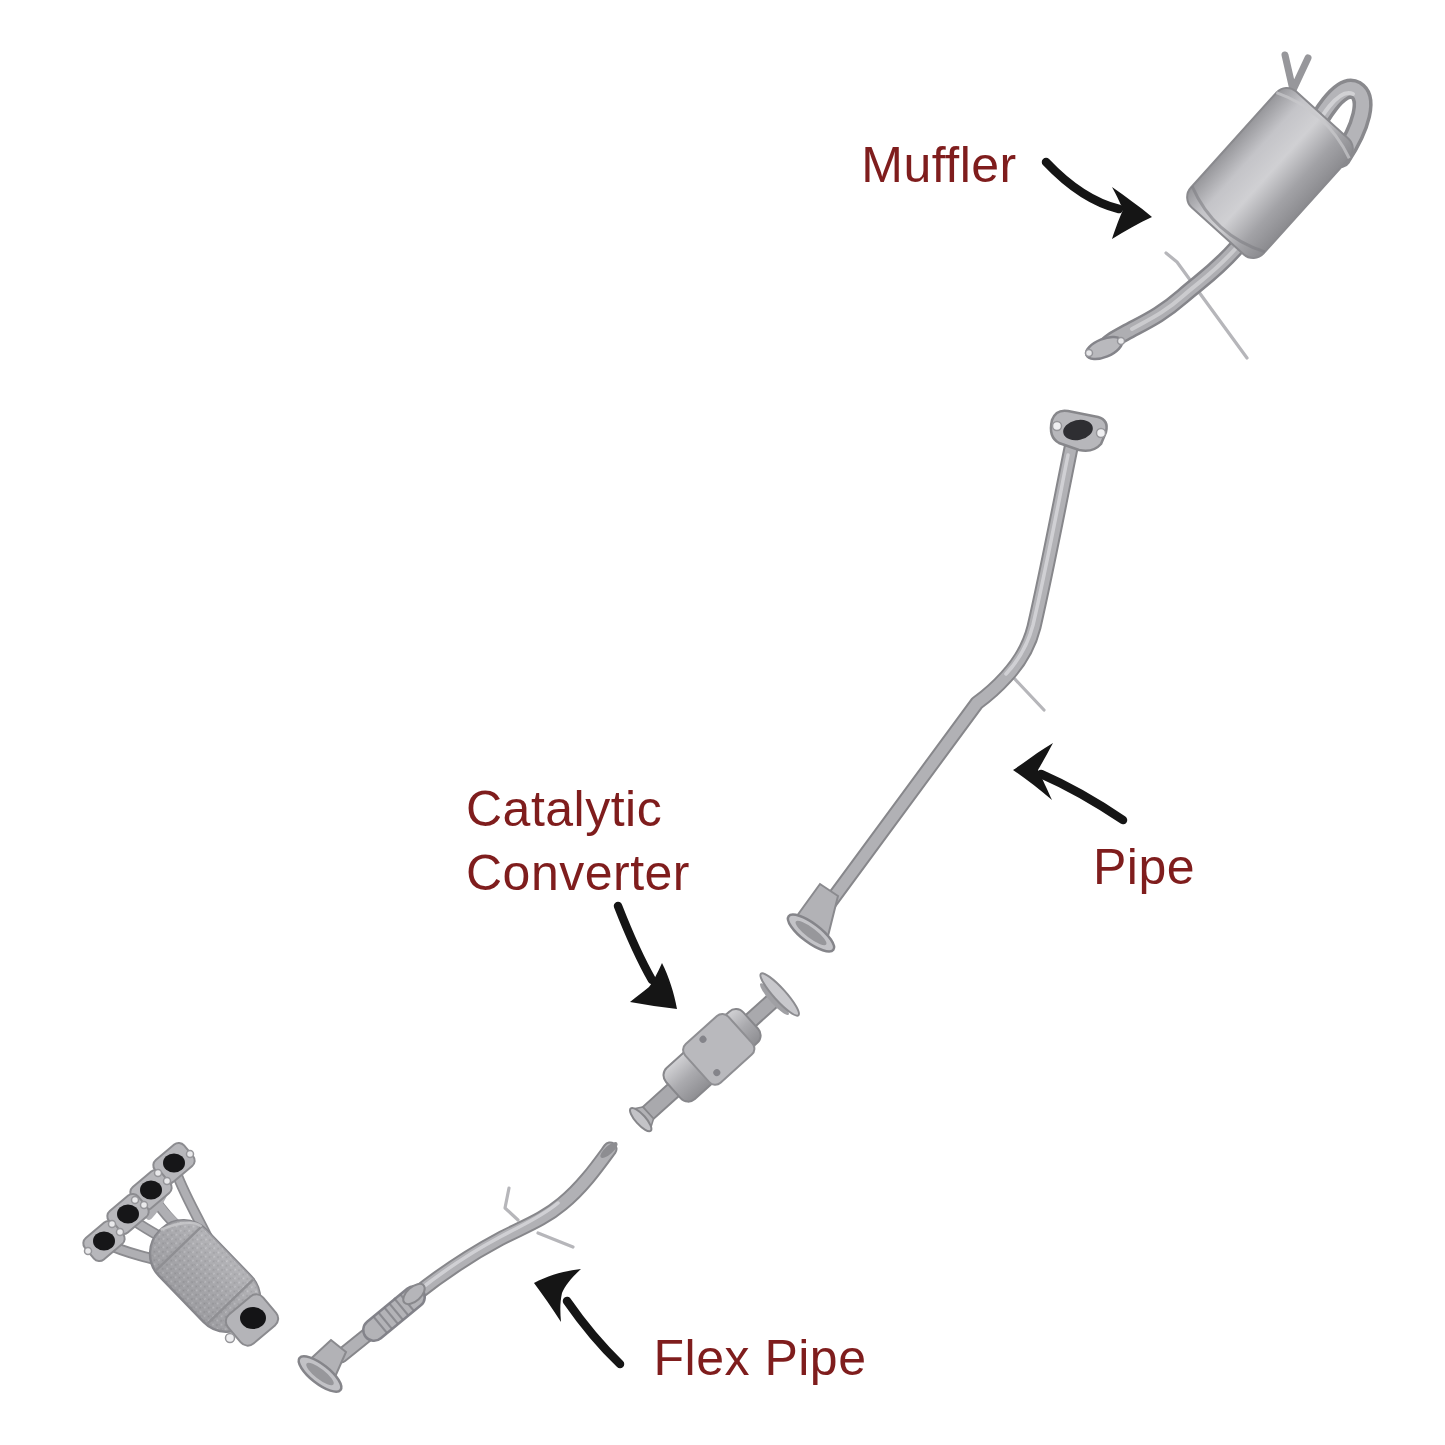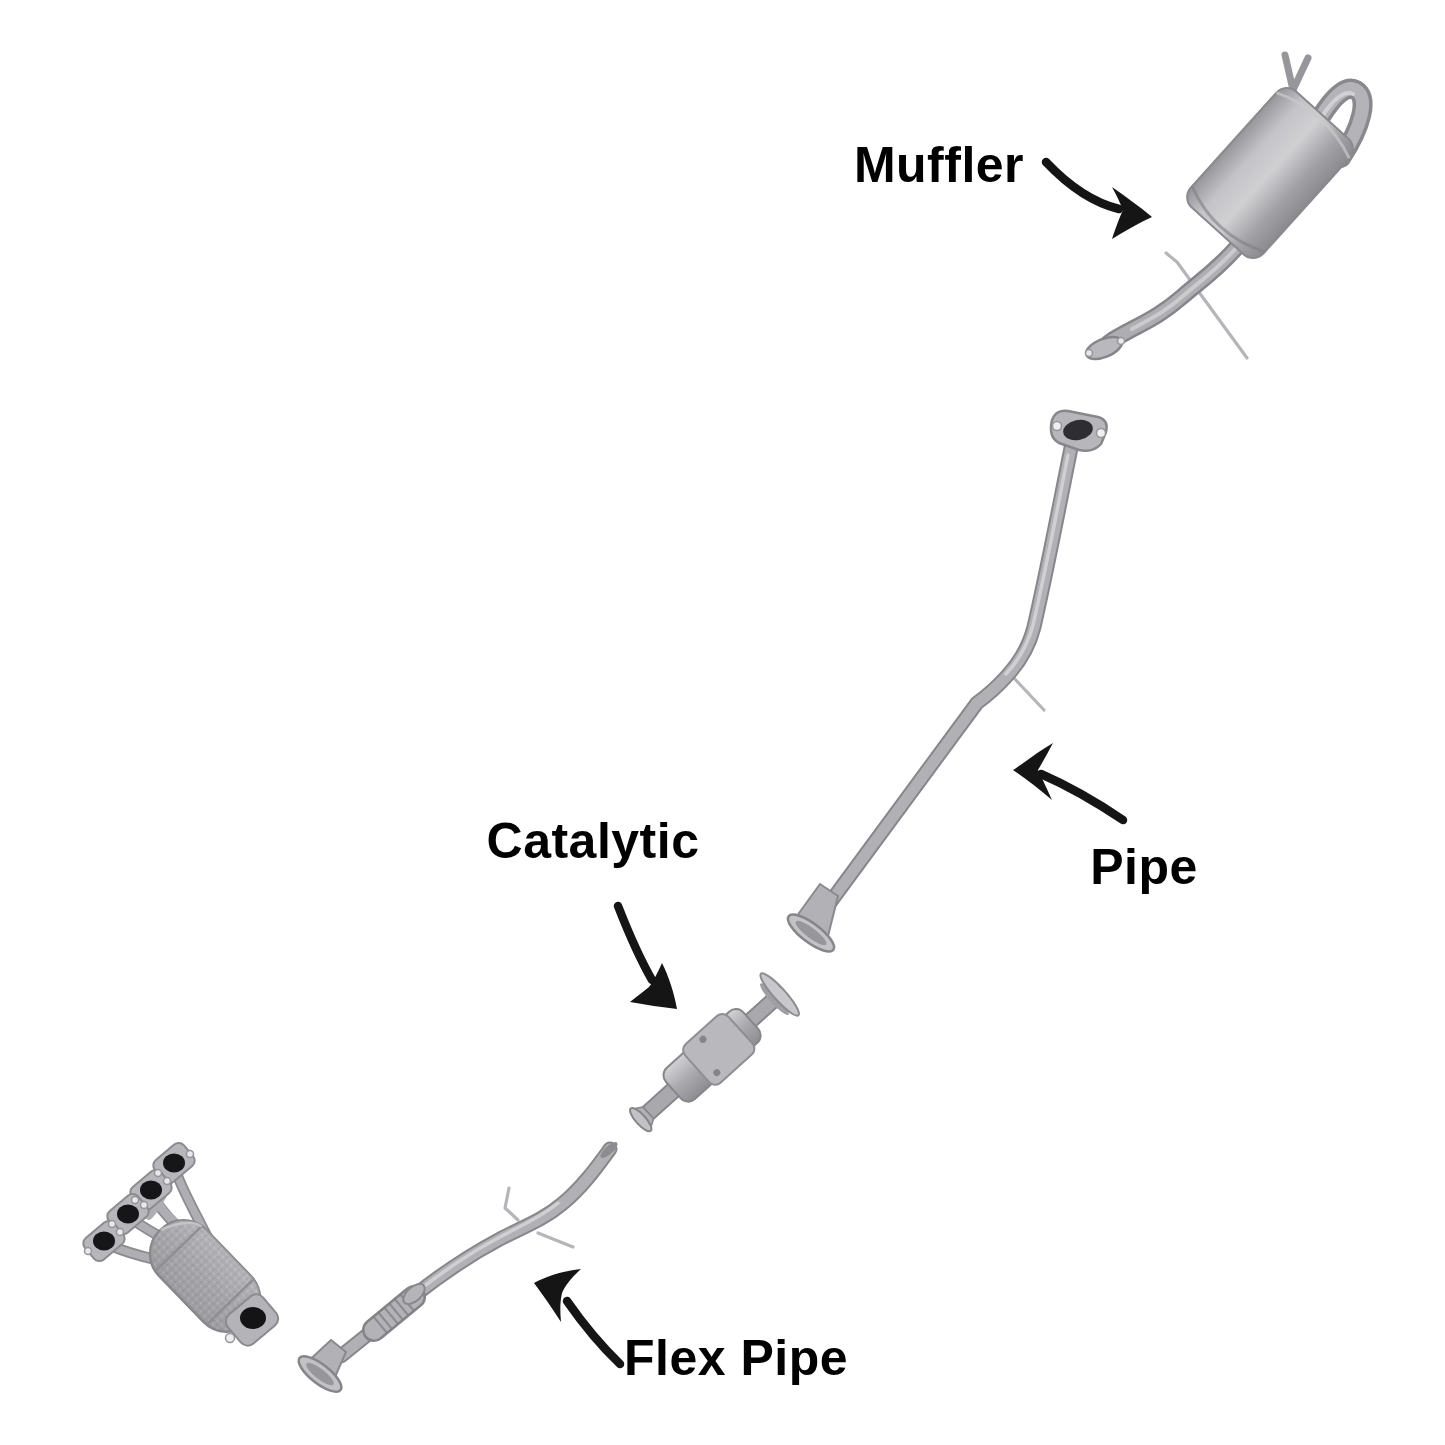--- a/index.html
+++ b/index.html
@@ -3,21 +3,21 @@
 <meta charset="utf-8">
 <style>
   html,body{margin:0;padding:0;background:#ffffff;}
   .stage{
     position:relative;width:1445px;height:1445px;background:#ffffff;overflow:hidden;
     font-family:"Liberation Sans","DejaVu Sans",sans-serif;
   }
   .stage svg{position:absolute;left:0;top:0;}
   .label{
     position:absolute;transform:translate(-50%,-50%);
-    font-weight:700;font-size:50px;line-height:56px;color:#000000;
+    font-weight:400;font-size:50px;line-height:56px;color:#7f1d1d;
     white-space:nowrap;text-align:left;letter-spacing:0.5px;
   }
   .label.two-line{line-height:64px;}
   
   .po{fill:none;stroke:#87878b;stroke-width:15;stroke-linecap:round;stroke-linejoin:round;}
   .pc{fill:none;stroke:#b1b1b5;stroke-width:11;stroke-linecap:round;stroke-linejoin:round;}
   .ph{fill:none;stroke:#d6d6d9;stroke-width:3.5;stroke-linecap:round;stroke-linejoin:round;opacity:.85;}
   .ro{fill:none;stroke:#8b8b8f;stroke-width:11;stroke-linecap:round;stroke-linejoin:round;}
   .rc{fill:none;stroke:#afafb3;stroke-width:7.5;stroke-linecap:round;stroke-linejoin:round;}
   .hanger{fill:none;stroke:#b6b6ba;stroke-width:3.2;stroke-linecap:round;stroke-linejoin:round;}
@@ -210,18 +210,19 @@
     <g>
       <path class="arrow-tail" d="M620 1364 Q592 1337 567 1301"></path>
       <path class="arrow-head" d="M534 1283 C549 1275 564 1271 581 1269 C571 1278 565 1286 562 1293 C560 1302 560 1311 561 1322 C552 1308 543 1295 534 1283 Z"></path>
     </g>
   </svg>
 
   <div class="label" style="left:939px;top:165px;">Muffler</div>
 
   <div class="label" style="left:1144px;top:867px;">Pipe</div>
 
-  <div class="label two-line" style="left:578px;top:841px;margin-left:15px;">
+  <div class="label two-line" style="left:578px;top:841px;">
     <div>Catalytic</div>
+    <div>Converter</div>
   </div>
 
-  <div class="label" style="left:736px;top:1358px;">Flex Pipe</div>
+  <div class="label" style="left:760px;top:1358px;">Flex Pipe</div>
 </div>
 
 </body></html>

